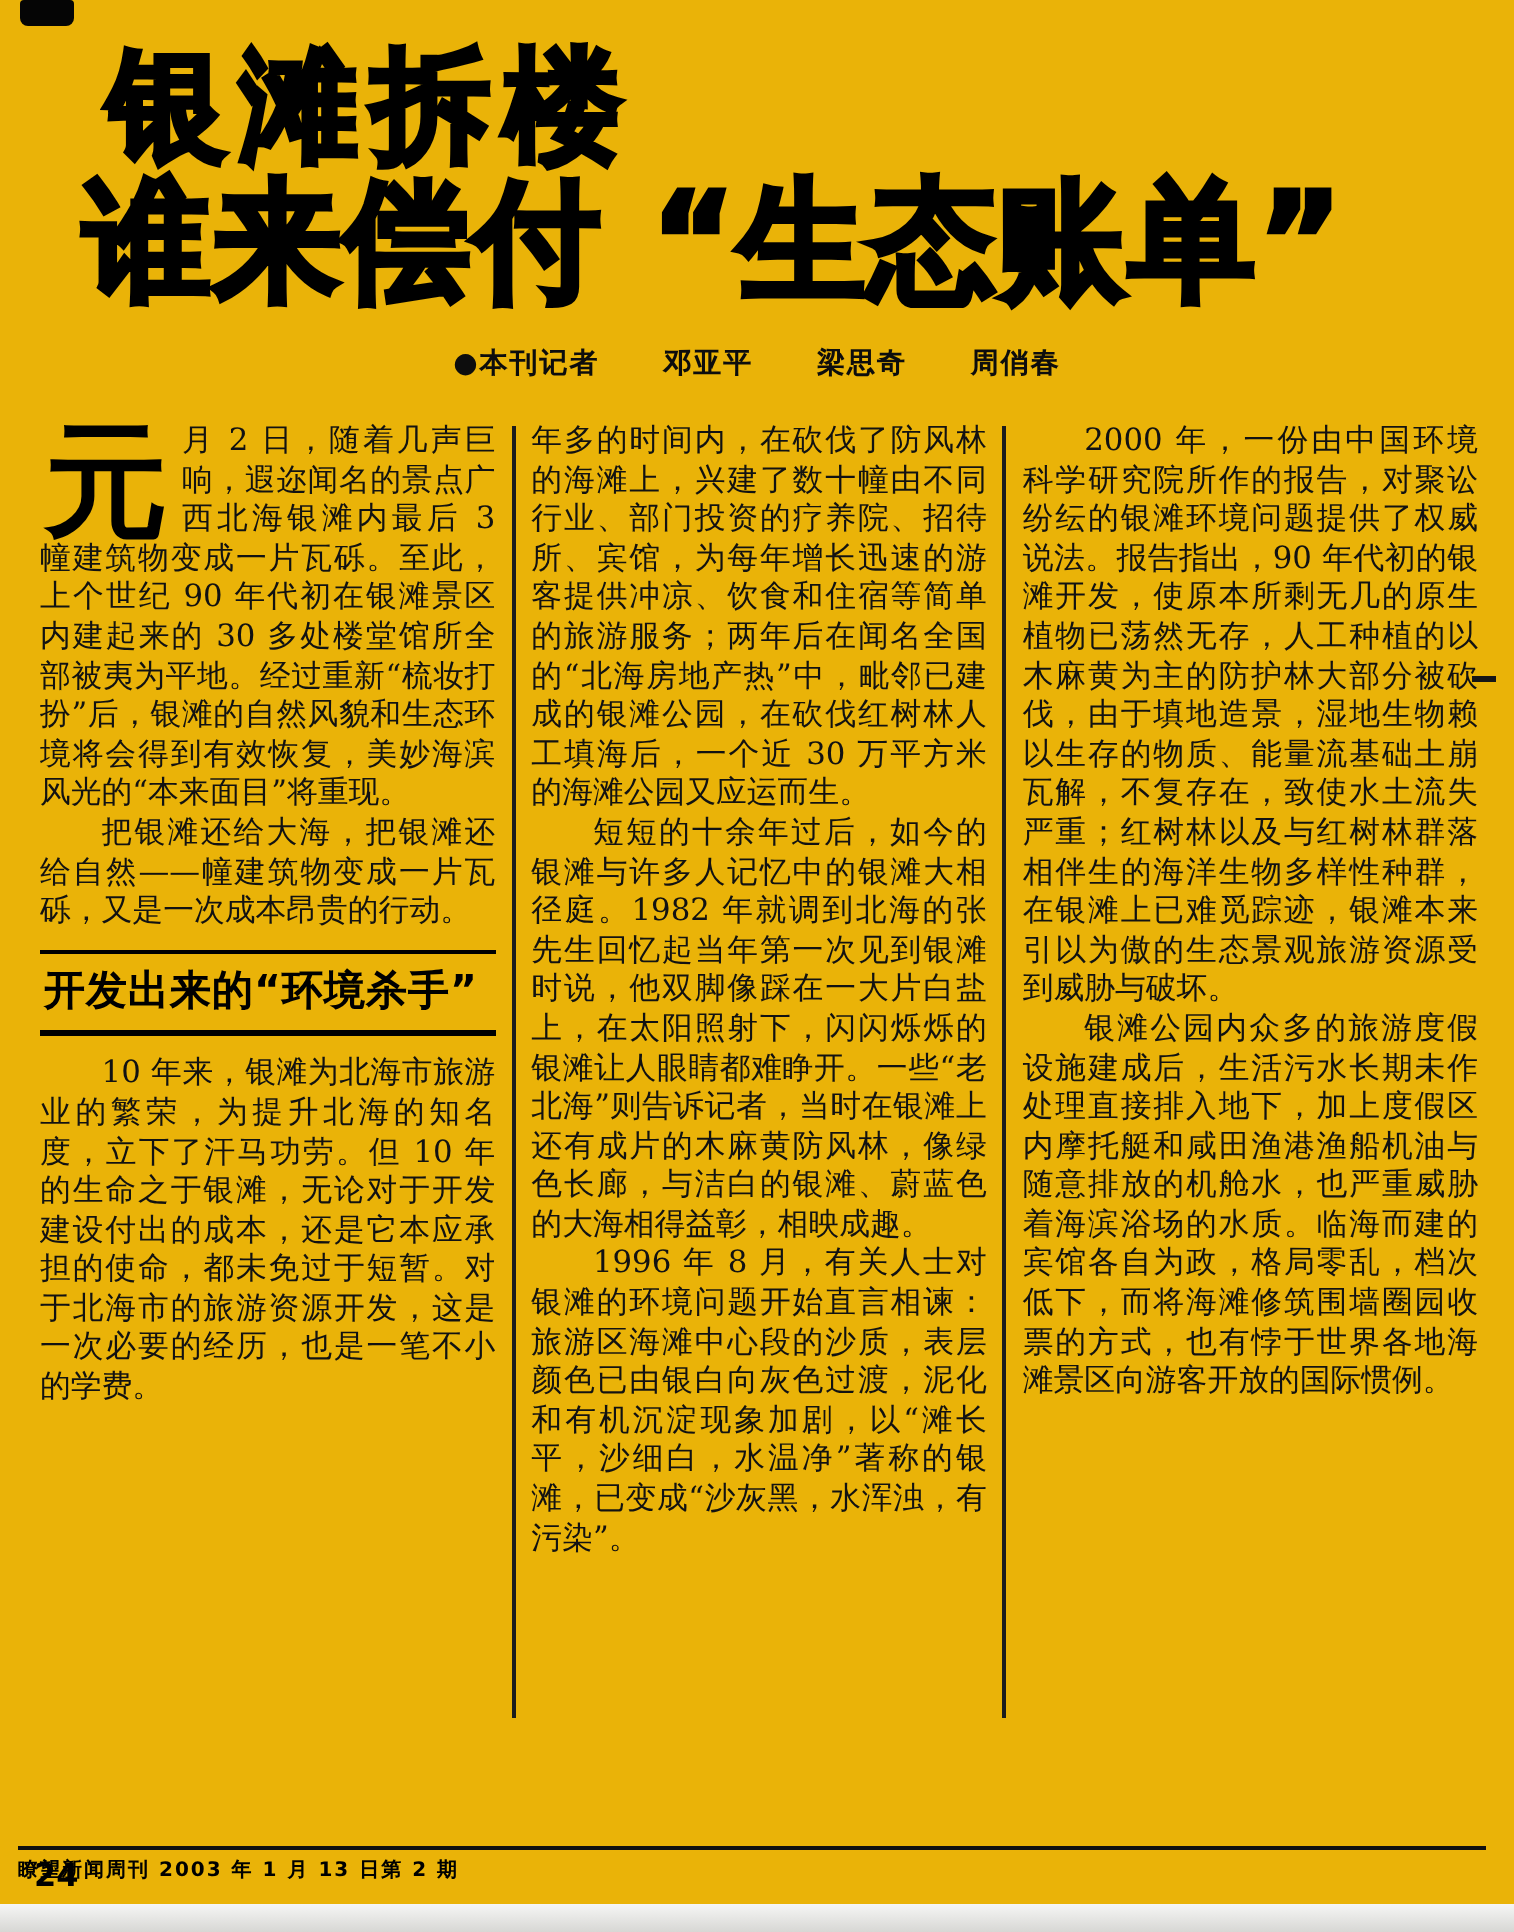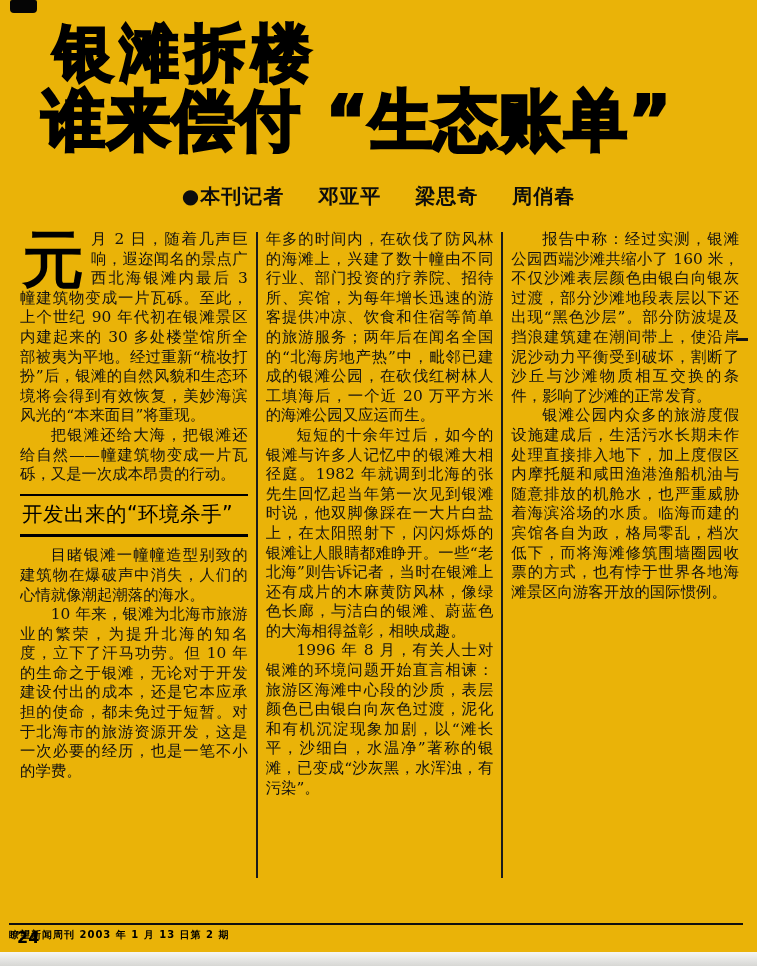--- a/index.html
+++ b/index.html
@@ -37,22 +37,22 @@
   }
   
   .deck{
     width:668px;margin:18px auto 0;
     font-size:17px;line-height:24.5px;
     font-weight:600;text-align:justify;text-indent:3.2em;
     color:#101010;
   }
   
   .byline{
-    margin-top:29px;text-align:center;
-    font-size:20px;font-weight:700;letter-spacing:1px;color:#0d0d0d;
+    margin-top:19px;text-align:center;
+    font-size:14px;font-weight:700;letter-spacing:1px;color:#0d0d0d;
   }
   .byline .author{margin-left:26px;}
 
   
   .cols{
     display:flex;align-items:stretch;
     margin:20px 18px 0 20px;height:652px;overflow:hidden;
   }
   .col{flex:1;min-width:0;font-size:15.4px;line-height:19.6px;text-align:justify;color:#121212;}
   .vrule{width:2px;background:#1c1c1c;margin:2px 8px 4px 8px;}
@@ -60,21 +60,21 @@
   .col p.dropcap-para{text-indent:0;}
   .dropcap{
     float:left;font-size:62px;line-height:54px;
     font-weight:600;padding:3px 7px 0 2px;color:#000;
     font-family:"DejaVu Serif", serif;
   }
   .sec-head{
     border-top:2px solid #000;border-bottom:3px solid #000;
     margin:9px 0 9px;padding:9px 2px 10px;
     font-family:"DejaVu Sans", sans-serif;
-    font-weight:400;font-size:20.5px;letter-spacing:0.5px;
+    font-weight:700;font-size:20.5px;letter-spacing:0.5px;
     text-indent:0;color:#000;white-space:nowrap;
   }
 
   
   .footer{
     position:absolute;left:9px;right:14px;bottom:16px;
     border-top:2.5px solid #101010;padding-top:3px;height:22px;margin-top:40px;
   }
   .page-num{
     position:absolute;left:8px;top:3px;
@@ -107,37 +107,36 @@
     <span class="author">梁思奇</span>
     <span class="author">周俏春</span>
   </div>
 
   <div class="cols">
 
     <div class="col">
       <p class="dropcap-para"><span class="dropcap">元</span><span>月 2 日，随着几声巨响，遐迩闻名的景点广西北海银滩内最后 3 幢建筑物变成一片瓦砾。至此，上个世纪 90 年代初在银滩景区内建起来的 30 多处楼堂馆所全部被夷为平地。经过重新“梳妆打扮”后，银滩的自然风貌和生态环境将会得到有效恢复，美妙海滨风光的“本来面目”将重现。</span></p>
       <p>把银滩还给大海，把银滩还给自然——幢建筑物变成一片瓦砾，又是一次成本昂贵的行动。</p>
       <div class="sec-head">开发出来的“环境杀手”</div>
-      <p>目睹银滩一幢幢造型别致的建筑物在爆破声中消失，人们的心情就像潮起潮落的海水。</p>
       <p>10 年来，银滩为北海市旅游业的繁荣，为提升北海的知名度，立下了汗马功劳。但 10 年的生命之于银滩，无论对于开发建设付出的成本，还是它本应承担的使命，都未免过于短暂。对于北海市的旅游资源开发，这是一次必要的经历，也是一笔不小的学费。</p>
 
     </div>
 
     <div class="vrule"></div>
 
     <div class="col">
-      <p class="dropcap-para">年多的时间内，在砍伐了防风林的海滩上，兴建了数十幢由不同行业、部门投资的疗养院、招待所、宾馆，为每年增长迅速的游客提供冲凉、饮食和住宿等简单的旅游服务；两年后在闻名全国的“北海房地产热”中，毗邻已建成的银滩公园，在砍伐红树林人工填海后，一个近 20 万平方米的海滩公园又应运而生。</p>
+      <p class="dropcap-para">年多的时间内，在砍伐了防风林的海滩上，兴建了数十幢由不同行业、部门投资的疗养院、招待所、宾馆，为每年增长迅速的游客提供冲凉、饮食和住宿等简单的旅游服务；两年后在闻名全国的“北海房地产热”中，毗邻已建成的银滩公园，在砍伐红树林人工填海后，一个近 30 万平方米的海滩公园又应运而生。</p>
       <p>短短的十余年过后，如今的银滩与许多人记忆中的银滩大相径庭。1982 年就调到北海的张先生回忆起当年第一次见到银滩时说，他双脚像踩在一大片白盐上，在太阳照射下，闪闪烁烁的银滩让人眼睛都难睁开。一些“老北海”则告诉记者，当时在银滩上还有成片的木麻黄防风林，像绿色长廊，与洁白的银滩、蔚蓝色的大海相得益彰，相映成趣。</p>
       <p>1996 年 8 月，有关人士对银滩的环境问题开始直言相谏：旅游区海滩中心段的沙质，表层颜色已由银白向灰色过渡，泥化和有机沉淀现象加剧，以“滩长平，沙细白，水温净”著称的银滩，已变成“沙灰黑，水浑浊，有污染”。</p>
     </div>
 
     <div class="vrule"></div>
 
     <div class="col">
-      <p>报告中称：经过实测，银滩公园西端沙滩共缩小了 160 米，不仅沙滩表层颜色由银白向银灰过渡，部分沙滩地段表层以下还出现“黑色沙层”。部分防波堤及挡浪建筑建在潮间带上，使沿岸泥沙动力平衡受到破坏，割断了沙丘与沙滩物质相互交换的条件，影响了沙滩的正常发育。</p>
+      <p>2000 年，一份由中国环境科学研究院所作的报告，对聚讼纷纭的银滩环境问题提供了权威说法。报告指出，90 年代初的银滩开发，使原本所剩无几的原生植物已荡然无存，人工种植的以木麻黄为主的防护林大部分被砍伐，由于填地造景，湿地生物赖以生存的物质、能量流基础土崩瓦解，不复存在，致使水土流失严重；红树林以及与红树林群落相伴生的海洋生物多样性种群，在银滩上已难觅踪迹，银滩本来引以为傲的生态景观旅游资源受到威胁与破坏。</p>
       <p>银滩公园内众多的旅游度假设施建成后，生活污水长期未作处理直接排入地下，加上度假区内摩托艇和咸田渔港渔船机油与随意排放的机舱水，也严重威胁着海滨浴场的水质。临海而建的宾馆各自为政，格局零乱，档次低下，而将海滩修筑围墙圈园收票的方式，也有悖于世界各地海滩景区向游客开放的国际惯例。</p>
     </div>
 
   </div>
 
   <div class="footer">
     <span class="page-num">24</span>
     <div class="issue-line">瞭望新闻周刊 2003 年 1 月 13 日第 2 期</div>
   </div>
 

